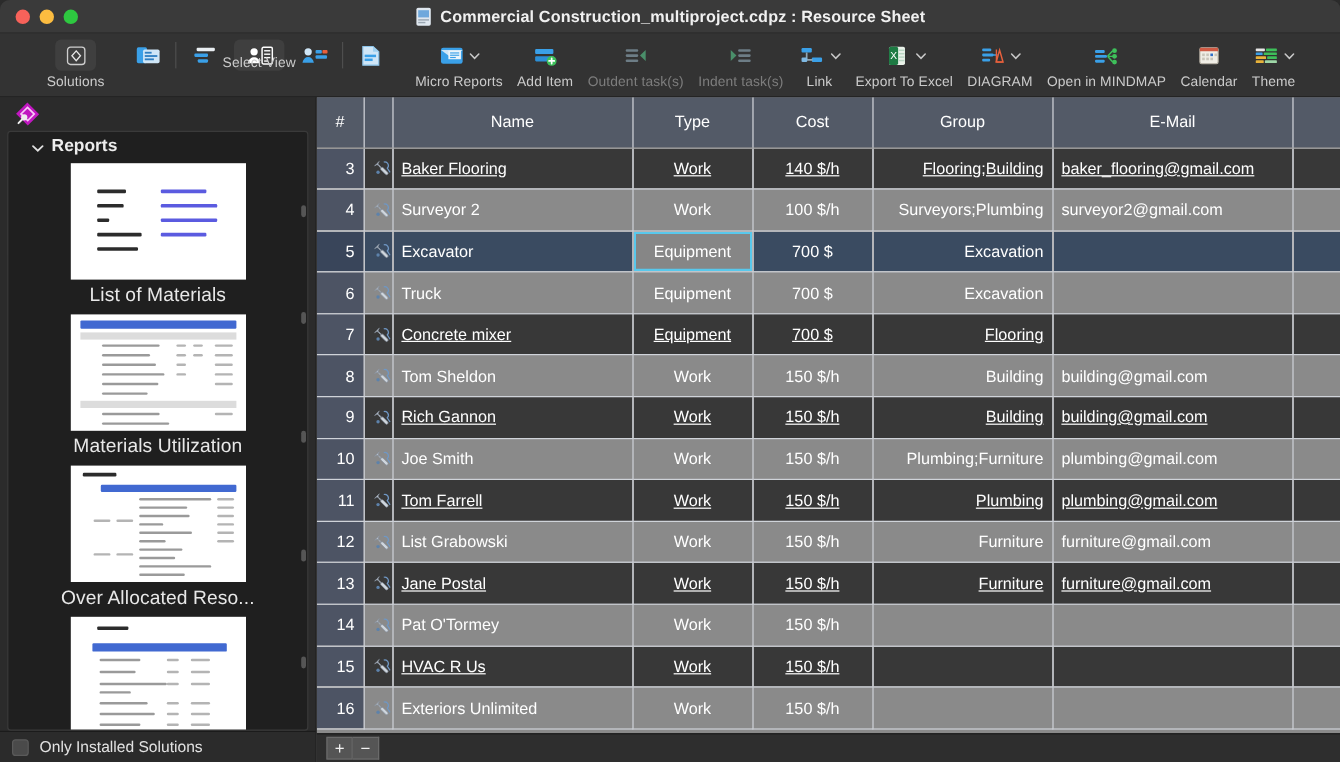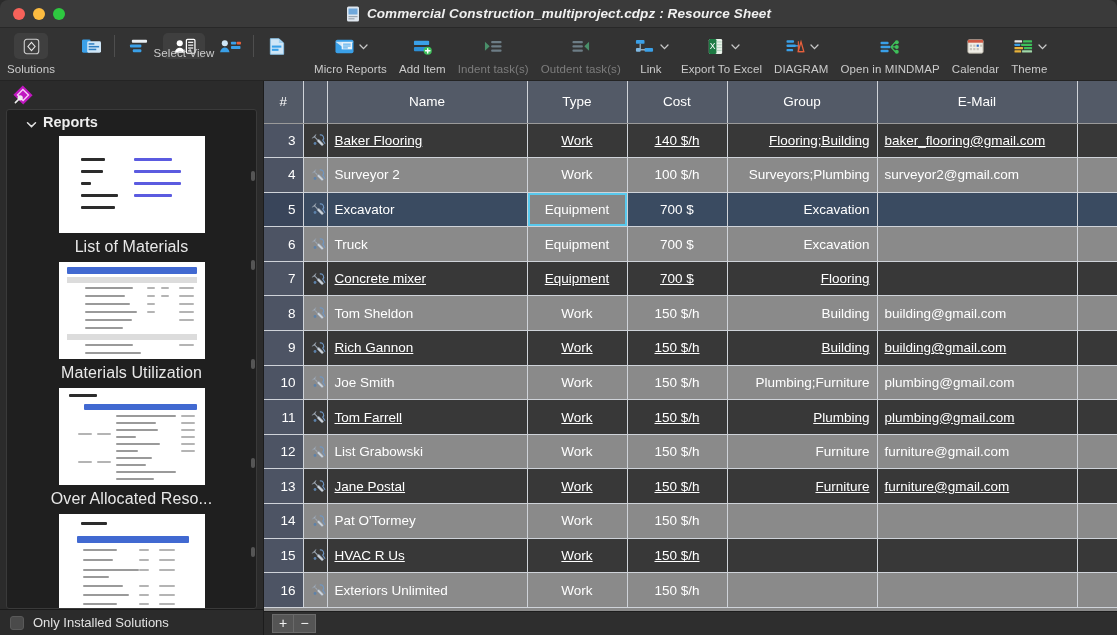--- a/index.html
+++ b/index.html
@@ -28,37 +28,37 @@
     border-bottom: 1px solid #282828;
   }
   .traffic { display: flex; gap: 8px; padding-left: 13px; align-items: center; }
   .light { width: 12px; height: 12px; border-radius: 50%; display: block; }
   .light.red    { background: #f7625a; }
   .light.yellow { background: #fcbc40; }
   .light.green  { background: #2ec840; }
   .title-wrap {
     position: absolute; left: 0; right: 0; top: 0; bottom: 0;
     display: flex; align-items: center; justify-content: center;
-    gap: 7px; pointer-events: none; font-style: italic;
+    gap: 7px; pointer-events: none;
   }
   .title-text {
     color: #f0f0f0; font-size: 13.5px; font-weight: bold; letter-spacing: .1px;
   }
   .doc-ico { width: 14px; height: 16px; display:block; }
 
   
   .toolbar {
     height: 53px; flex: 0 0 53px;
     background: #333333;
     display: flex; align-items: flex-start;
     padding: 2px 0 0 0;
     border-bottom: 1px solid #242424;
     position: relative;
   }
-  .tgroup { display: flex; align-items: flex-start; }
+  .tgroup { display: flex; align-items: flex-start; margin-left: 32px; }
   .titem {
     display: flex; flex-direction: column; align-items: center;
     justify-content: flex-start;
     min-width: 38px; padding: 3px 6px 0 6px;
     cursor: default; position: relative;
   }
   .ticonrow { display: flex; align-items: center; gap: 3px; height: 26px; }
   .ticon { width: 24px; height: 24px; display: flex; align-items: center; justify-content: center; }
   .ticon svg { display: block; }
   .tlabel {
@@ -377,42 +377,42 @@
             </svg>
           </span>
         </div>
         <span class="tlabel">Add Item</span>
       </div>
 
       <div class="titem">
         <div class="ticonrow">
           <span class="ticon">
             <svg viewBox="0 0 22 20" width="21" height="19">
+              <path d="M20 5 L15 9.8 L20 14.6 Z" fill="#4a8f6a"></path>
+              <rect x="2.5" y="4.2" width="11" height="2.3" rx="1" fill="#6d7d86"></rect>
+              <rect x="2.5" y="8.7" width="11" height="2.3" rx="1" fill="#6d7d86"></rect>
+              <rect x="2.5" y="13.2" width="11" height="2.3" rx="1" fill="#6d7d86"></rect>
+            </svg>
+          </span>
+        </div>
+        <span class="tlabel dim">Outdent task(s)</span>
+      </div>
+
+      <div class="titem">
+        <div class="ticonrow">
+          <span class="ticon">
+            <svg viewBox="0 0 22 20" width="21" height="19">
               <path d="M2 5 L7 9.8 L2 14.6 Z" fill="#4a8f6a"></path>
               <rect x="8.5" y="4.2" width="11" height="2.3" rx="1" fill="#6d7d86"></rect>
               <rect x="8.5" y="8.7" width="11" height="2.3" rx="1" fill="#6d7d86"></rect>
               <rect x="8.5" y="13.2" width="11" height="2.3" rx="1" fill="#6d7d86"></rect>
             </svg>
           </span>
         </div>
         <span class="tlabel dim">Indent task(s)</span>
-      </div>
-
-      <div class="titem">
-        <div class="ticonrow">
-          <span class="ticon">
-            <svg viewBox="0 0 22 20" width="21" height="19">
-              <path d="M20 5 L15 9.8 L20 14.6 Z" fill="#4a8f6a"></path>
-              <rect x="2.5" y="4.2" width="11" height="2.3" rx="1" fill="#6d7d86"></rect>
-              <rect x="2.5" y="8.7" width="11" height="2.3" rx="1" fill="#6d7d86"></rect>
-              <rect x="2.5" y="13.2" width="11" height="2.3" rx="1" fill="#6d7d86"></rect>
-            </svg>
-          </span>
-        </div>
-        <span class="tlabel dim">Outdent task(s)</span>
       </div>
 
       <div class="titem">
         <div class="ticonrow">
           <span class="ticon">
             <svg viewBox="0 0 22 20" width="21" height="19">
               <rect x="2" y="3.2" width="9" height="4" rx="1" fill="#3aa0e8"></rect>
               <rect x="11" y="11.5" width="9" height="4" rx="1" fill="#3aa0e8"></rect>
               <path d="M6.5 7.2 v6.3 h5.2" fill="none" stroke="#8fa6b5" stroke-width="1.5"></path>
               <rect x="2" y="11.5" width="5" height="4" rx="1" fill="#7fb9e3"></rect>

